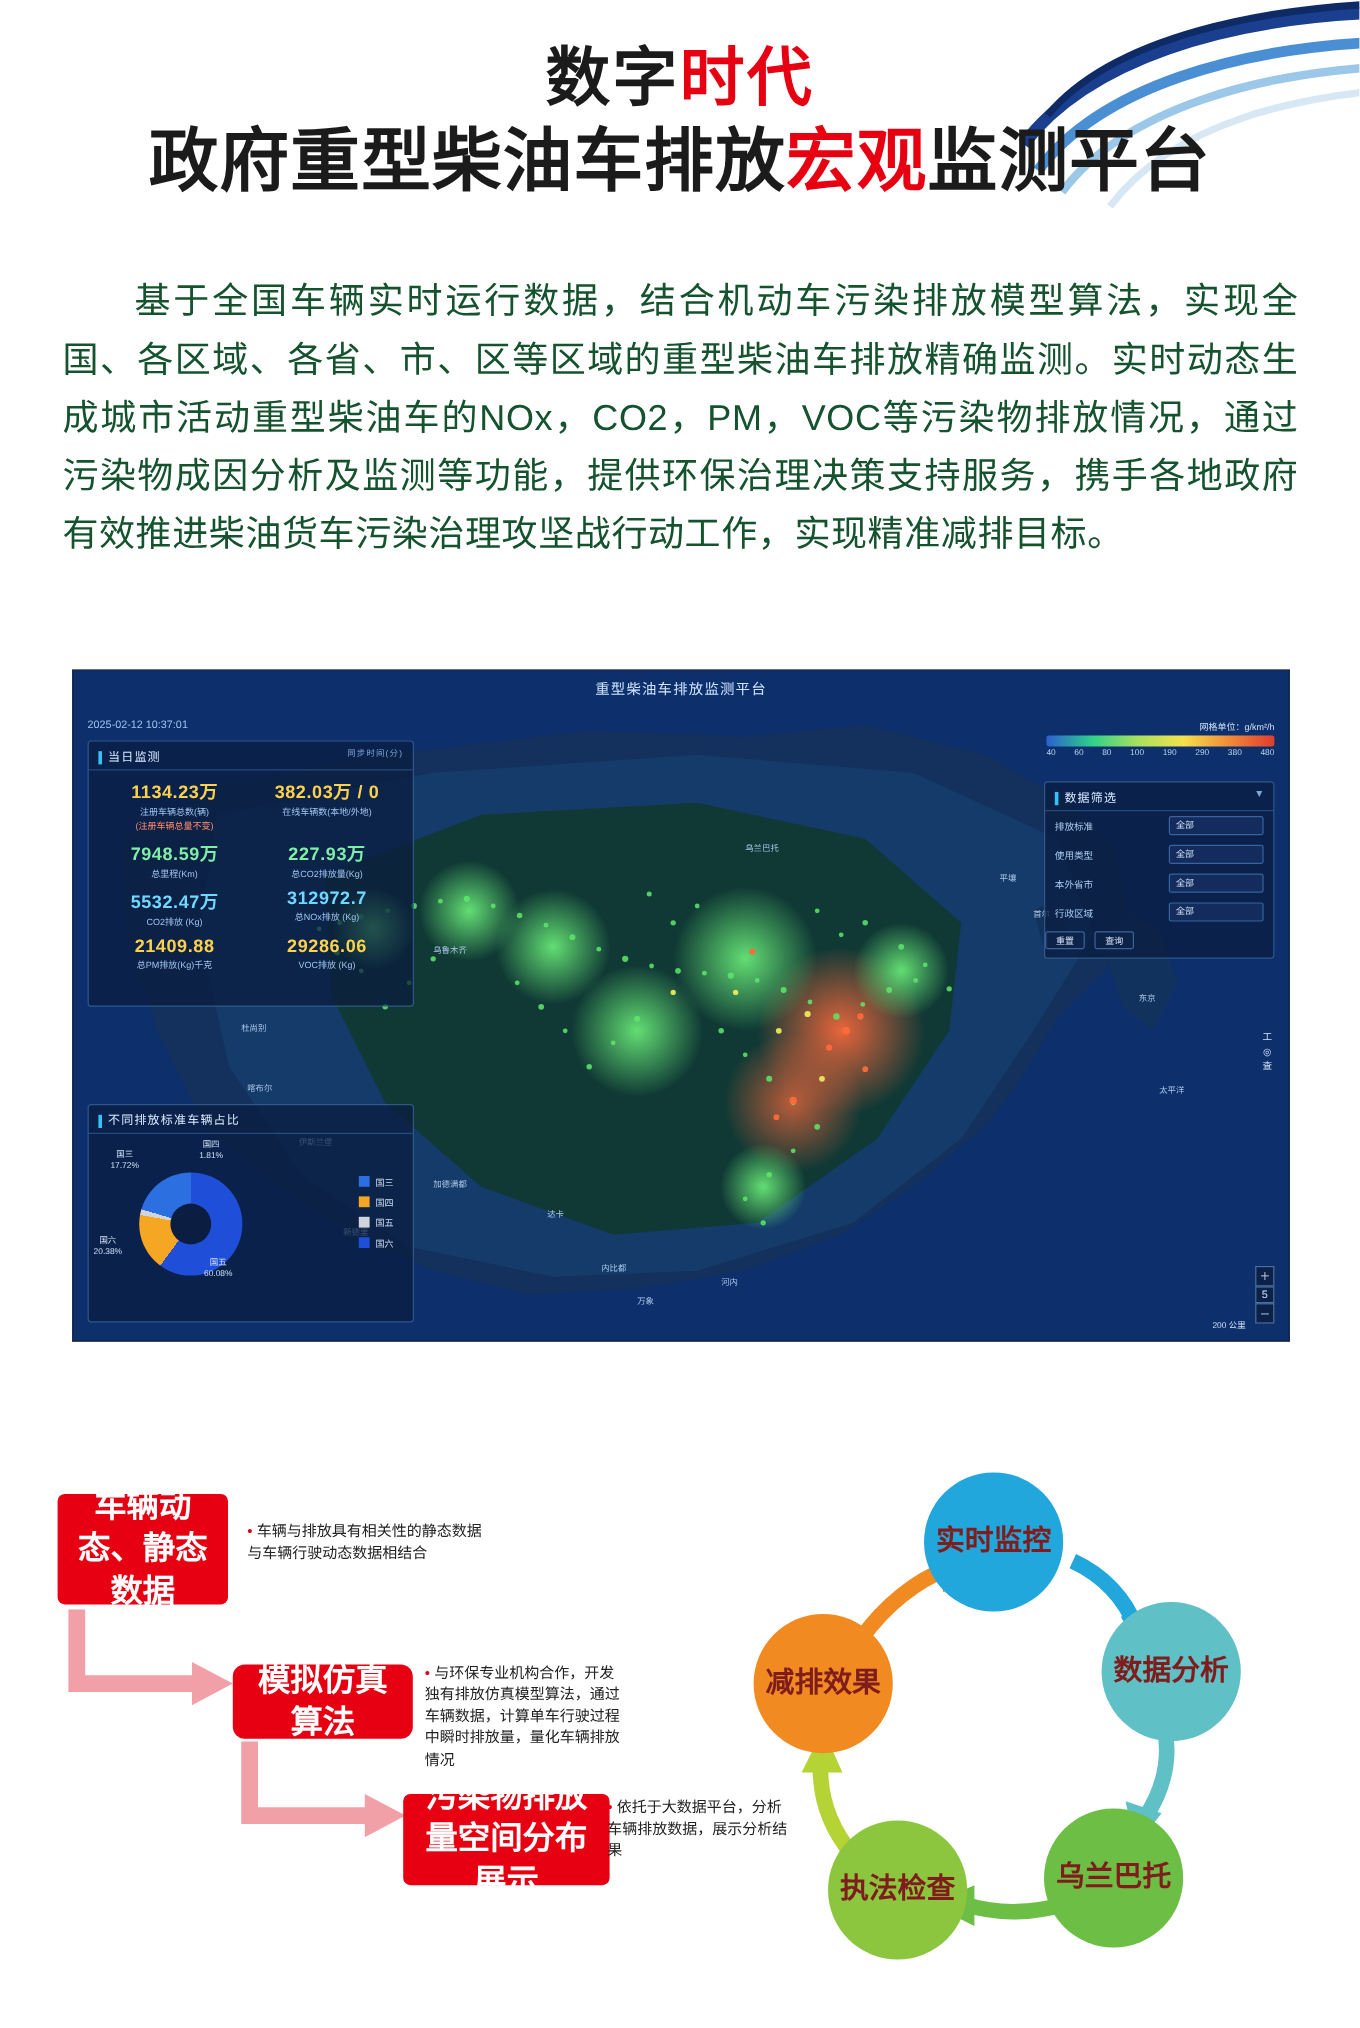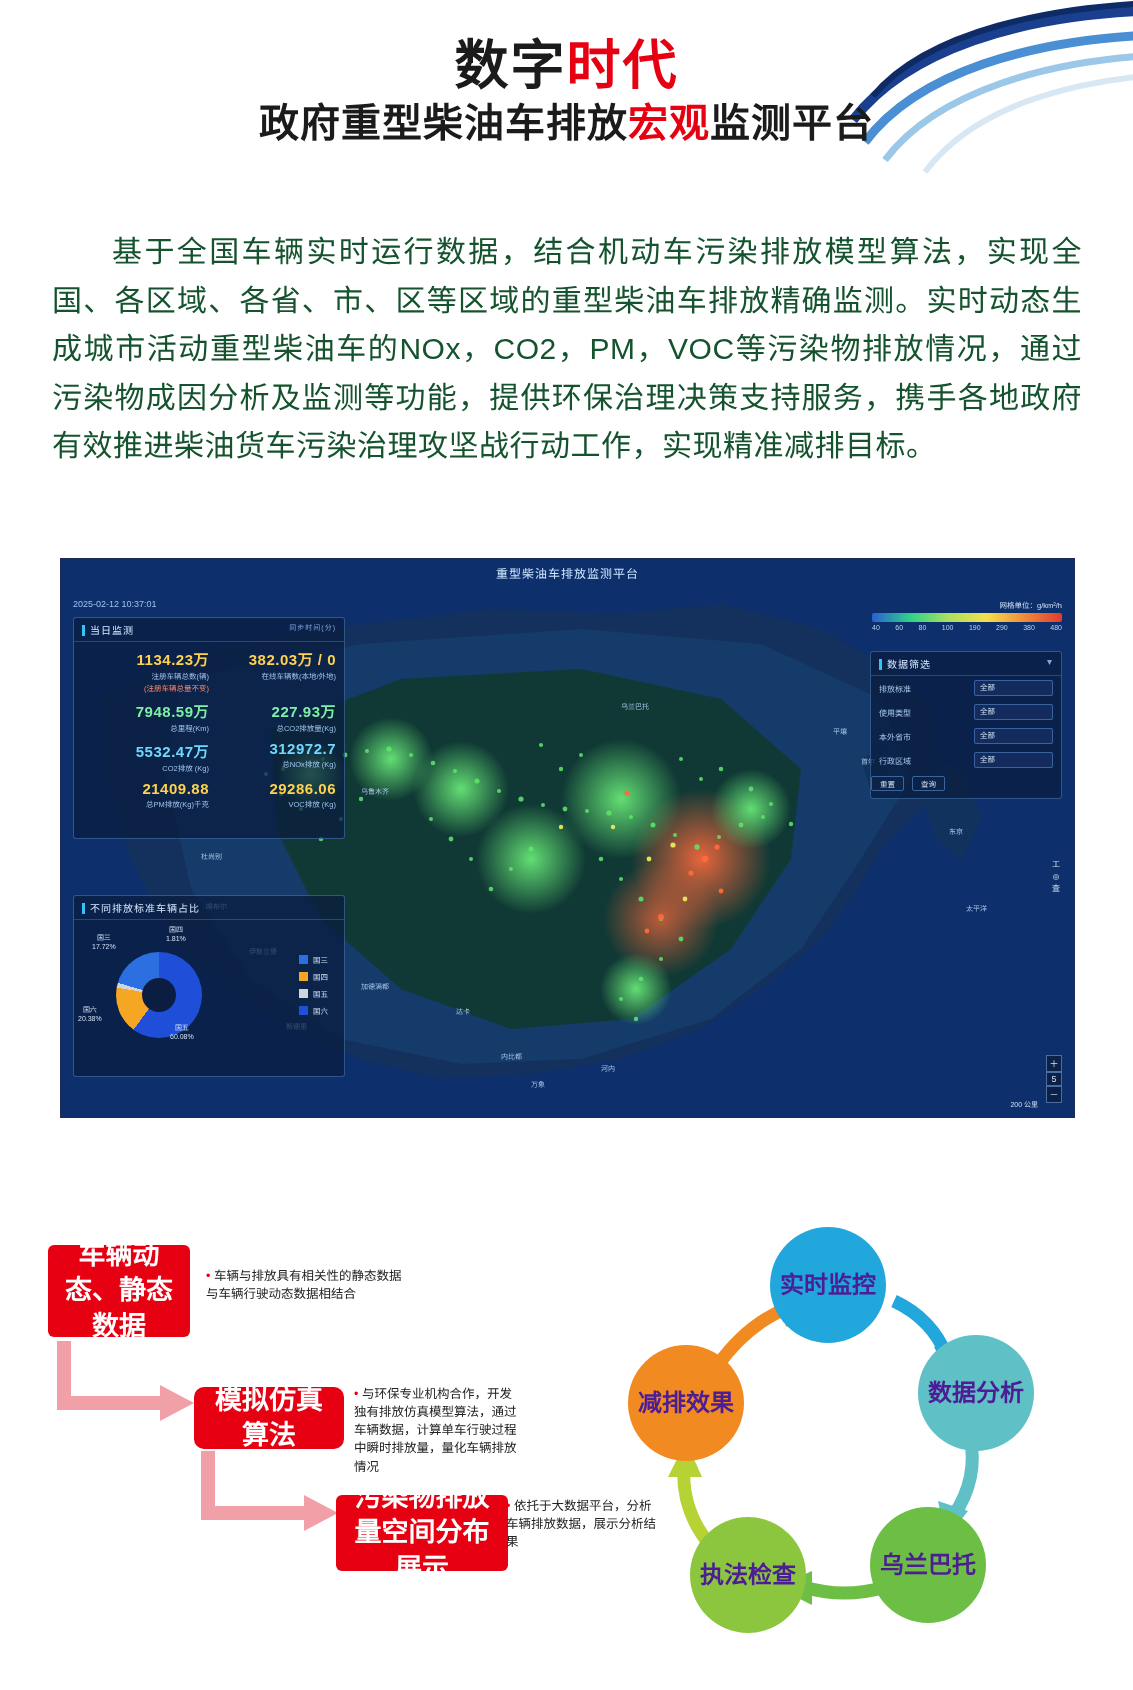--- a/index.html
+++ b/index.html
@@ -6,21 +6,21 @@
   body{
     width:1133px;height:1690px;position:relative;overflow:hidden;
     background:#ffffff;
     font-family:"Liberation Sans","DejaVu Sans",sans-serif;
   }
   
   .swoosh-wrap{position:absolute;top:0;right:0;width:560px;height:190px;overflow:hidden;pointer-events:none;}
   
   .title-block{position:absolute;top:34px;left:0;width:1133px;text-align:center;}
   .title-line1{font-size:54px;font-weight:bold;letter-spacing:2px;color:#1b1b1b;line-height:1.18;}
-  .title-line2{font-size:40px;font-weight:bold;letter-spacing:1px;color:#1b1b1b;line-height:1.28;}
+  .title-line2{font-size:58px;font-weight:bold;letter-spacing:1px;color:#1b1b1b;line-height:1.28;}
   .red{color:#e60012;}
   
   .para{
     position:absolute;top:228px;left:52px;width:1030px;
     font-size:30px;line-height:1.62;color:#14532d;text-align:justify;
     text-indent:2em;letter-spacing:0.5px;
   }
   
   .shot{
     position:absolute;top:558px;left:60px;width:1013px;height:558px;
@@ -37,28 +37,28 @@
     position:absolute;background:rgba(10,28,62,0.72);
     border:1px solid rgba(90,150,220,0.45);border-radius:3px;
   }
   .panel-hd{
     color:#d8e9ff;font-size:10px;padding:4px 8px;border-bottom:1px solid rgba(90,150,220,0.35);
     letter-spacing:1px;
   }
   .panel-hd b{border-left:3px solid #35c2f5;padding-left:5px;font-weight:normal;}
   .kpi-wrap{padding:6px 8px 8px 8px;}
   .kpi-row{display:flex;justify-content:space-between;margin-bottom:7px;}
-  .kpi{flex:1;text-align:right;}
+  .kpi{flex:1;text-align:center;}
   .kpi .v{color:#ffd24d;font-size:15px;font-weight:bold;letter-spacing:0.5px;}
   .kpi .v.green{color:#7ef0a6;}
   .kpi .v.cyan{color:#6fd8ff;}
   .kpi .l{color:#9fc3ef;font-size:7.5px;margin-top:1px;}
   .kpi .l.warn{color:#ff8a6b;}
   
-  .donut-panel{position:absolute;left:12px;top:336px;width:270px;height:180px;}
+  .donut-panel{position:absolute;left:12px;top:361px;width:270px;height:180px;}
   .donut-area{position:relative;height:150px;}
   .donut{
     position:absolute;left:42px;top:32px;width:86px;height:86px;border-radius:50%;
     background:conic-gradient(#1f4fd8 0 60.08%, #f5a623 60.08% 77.8%, #d0d4db 77.8% 79.61%, #2b6fe0 79.61% 100%);
   }
   .donut:after{content:"";position:absolute;left:26px;top:26px;width:34px;height:34px;border-radius:50%;background:#0c1d42;}
   .dlabel{position:absolute;color:#cfe0f5;font-size:7px;text-align:center;line-height:1.25;}
   .legend{position:absolute;right:16px;top:34px;}
   .legend div{display:flex;align-items:center;color:#cfe0f5;font-size:7.5px;margin-bottom:6px;}
   .legend i{width:9px;height:9px;display:inline-block;margin-right:5px;}
@@ -87,21 +87,21 @@
     position:absolute;background:#e60012;color:#fff;border-radius:6px;
     display:flex;align-items:center;justify-content:center;text-align:center;
     font-size:27px;font-weight:bold;line-height:1.3;padding:6px 10px;box-sizing:border-box;
   }
   .fnote{position:absolute;font-size:12.5px;color:#222;line-height:1.45;}
   .arrow{position:absolute;}
   
   .cycle{position:absolute;left:598px;top:1215px;width:480px;height:450px;}
   .circ{
     position:absolute;border-radius:50%;display:flex;align-items:center;justify-content:center;
-    color:#4c1d95;font-size:24px;font-weight:bold;text-align:center;line-height:1.22;
+    color:#7f1d1d;font-size:24px;font-weight:bold;text-align:center;line-height:1.22;
   }
 </style>
 </head>
 <body>
 
 <div class="swoosh-wrap">
   <svg width="560" height="190" viewBox="0 0 560 190">
     <path d="M600,-40 C420,-10 300,40 250,120 L600,120 Z" fill="none"></path>
     <path d="M610,10 C440,10 330,55 280,120" stroke="#1a3f8f" stroke-width="10" fill="none"></path>
     <path d="M620,34 C450,34 340,78 292,142" stroke="#4a8fd4" stroke-width="9" fill="none"></path>

